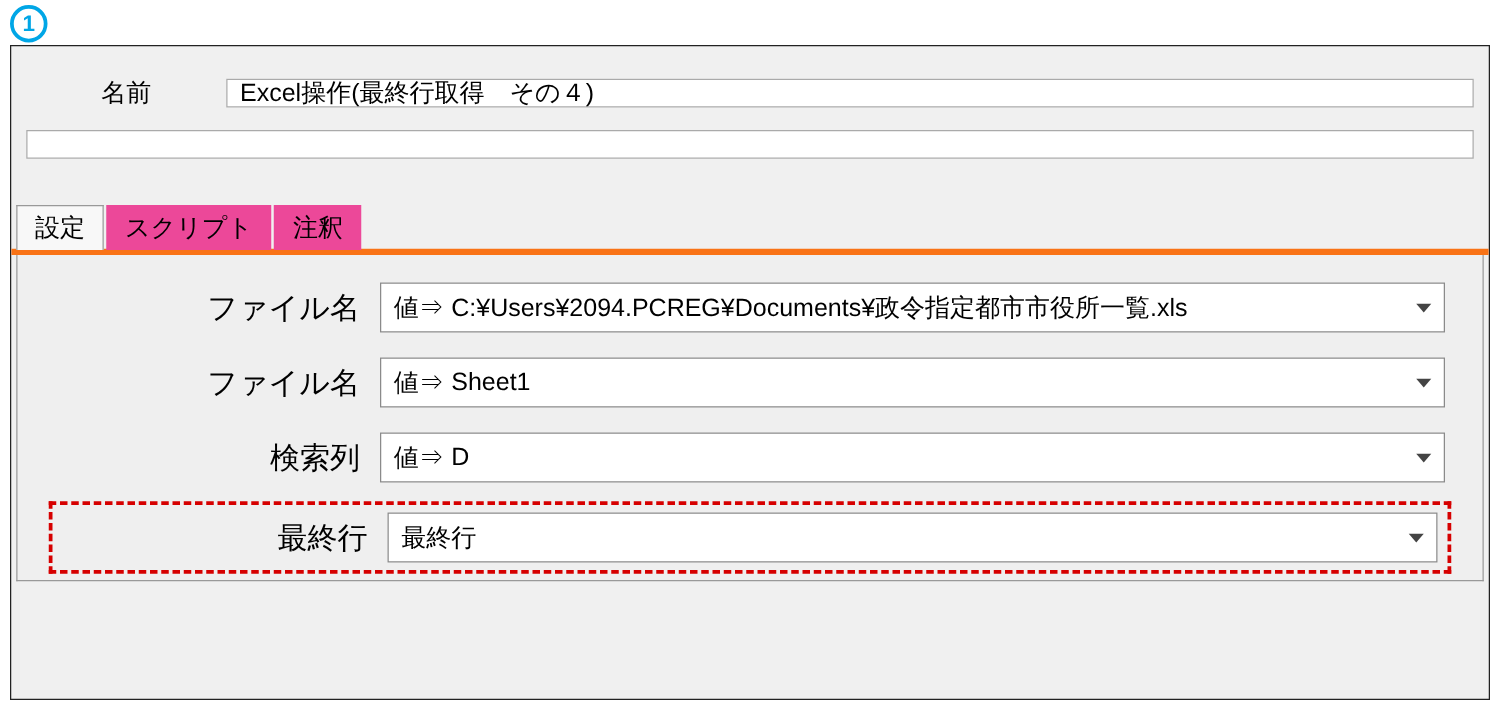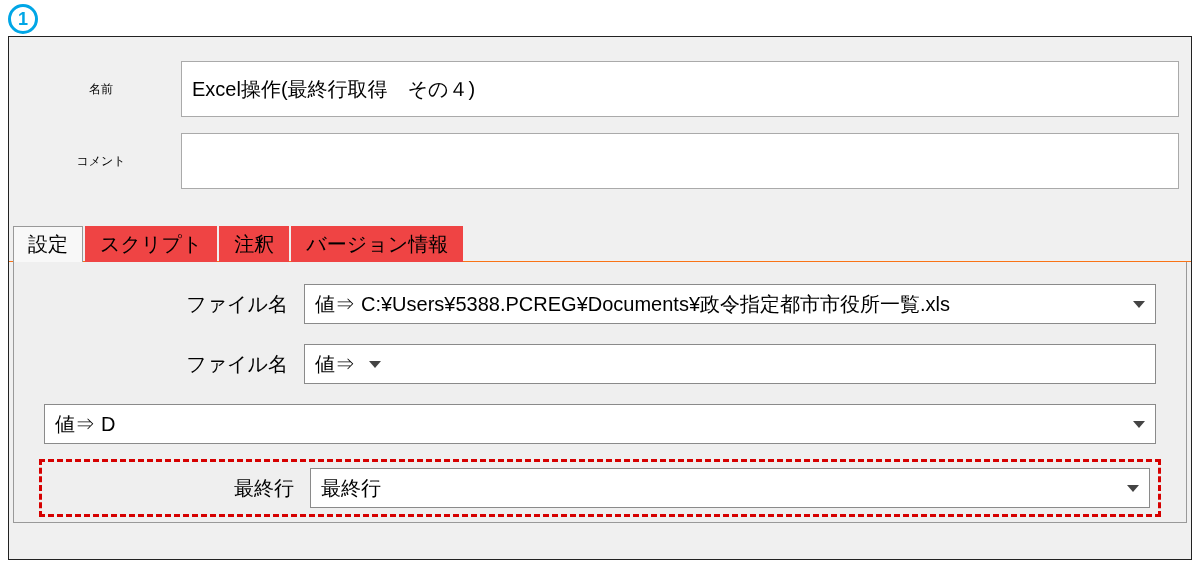--- a/index.html
+++ b/index.html
@@ -41,48 +41,48 @@
       padding: 24px 12px 20px 12px;
     }
     .form-row-top {
       display: flex;
       align-items: center;
       margin-bottom: 16px;
     }
     .form-row-top .lbl {
       width: 160px;
       text-align: center;
-      font-size: 12px;
+      font-size: 20px;
     }
     .form-row-top .field {
       flex: 1;
       background: #fff;
       border: 1px solid #aaa;
       padding: 6px 10px;
       font-size: 20px;
-      height: 56px;
+      height: 23px;
       display: flex;
       align-items: center;
     }
     .tab-strip {
       display: flex;
       align-items: stretch;
       padding: 0 4px;
-      border-bottom: 1px solid #f97316;
+      border-bottom: 5px solid #f97316;
     }
     .tab {
       padding: 4px 14px;
       font-size: 20px;
       border: 1px solid transparent;
       border-bottom: none;
       margin-right: 2px;
       cursor: pointer;
       position: relative;
       top: 1px;
-      background: #ef4444;
+      background: #ec4899;
     }
     .tab.active {
       border-color: #999;
       background: #f8f8f8;
     }
     .tab-content {
       border: 1px solid #999;
       border-top: none;
       margin: 0 4px 4px 4px;
       padding: 22px 30px 10px 30px;
@@ -90,21 +90,21 @@
     }
     .form-row {
       display: flex;
       align-items: center;
       margin-bottom: 20px;
       position: relative;
     }
     .form-row .lbl {
       width: 260px;
       text-align: right;
-      font-size: 20px;
+      font-size: 24px;
       padding-right: 16px;
     }
     .combo {
       flex: 1;
       background: #fff;
       border: 1px solid #8a8a8a;
       height: 40px;
       display: flex;
       align-items: center;
       padding: 0 10px;
@@ -144,54 +144,54 @@
 <div class="window-frame">
 
   <div class="top-section">
     <div class="form-row-top">
       <div class="lbl">名前</div>
       <div class="field">
         <span>Excel操作(最終行取得　その４)</span>
       </div>
     </div>
     <div class="form-row-top">
-      <div class="lbl">コメント</div>
       <div class="field">
         <span></span>
       </div>
     </div>
   </div>
 
   <div class="tab-strip">
     <div class="tab active">設定</div>
     <div class="tab">スクリプト</div>
     <div class="tab">注釈</div>
-    <div class="tab">バージョン情報</div>
   </div>
 
   <div class="tab-content">
 
     <div class="form-row">
       <div class="lbl">ファイル名</div>
       <div class="combo">
         <span class="prefix">値⇒</span>
-        <span class="val">C:¥Users¥5388.PCREG¥Documents¥政令指定都市市役所一覧.xls</span>
+        <span class="val">C:¥Users¥2094.PCREG¥Documents¥政令指定都市市役所一覧.xls</span>
         <span class="caret"></span>
       </div>
     </div>
 
     <div class="form-row">
       <div class="lbl">ファイル名</div>
       <div class="combo">
         <span class="prefix">値⇒</span>
+        <span class="val">Sheet1</span>
         <span class="caret"></span>
       </div>
     </div>
 
     <div class="form-row">
+      <div class="lbl">検索列</div>
       <div class="combo">
         <span class="prefix">値⇒</span>
         <span class="val">D</span>
         <span class="caret"></span>
       </div>
     </div>
 
     <div class="form-row highlight-row">
       <div class="lbl">最終行</div>
       <div class="combo">

